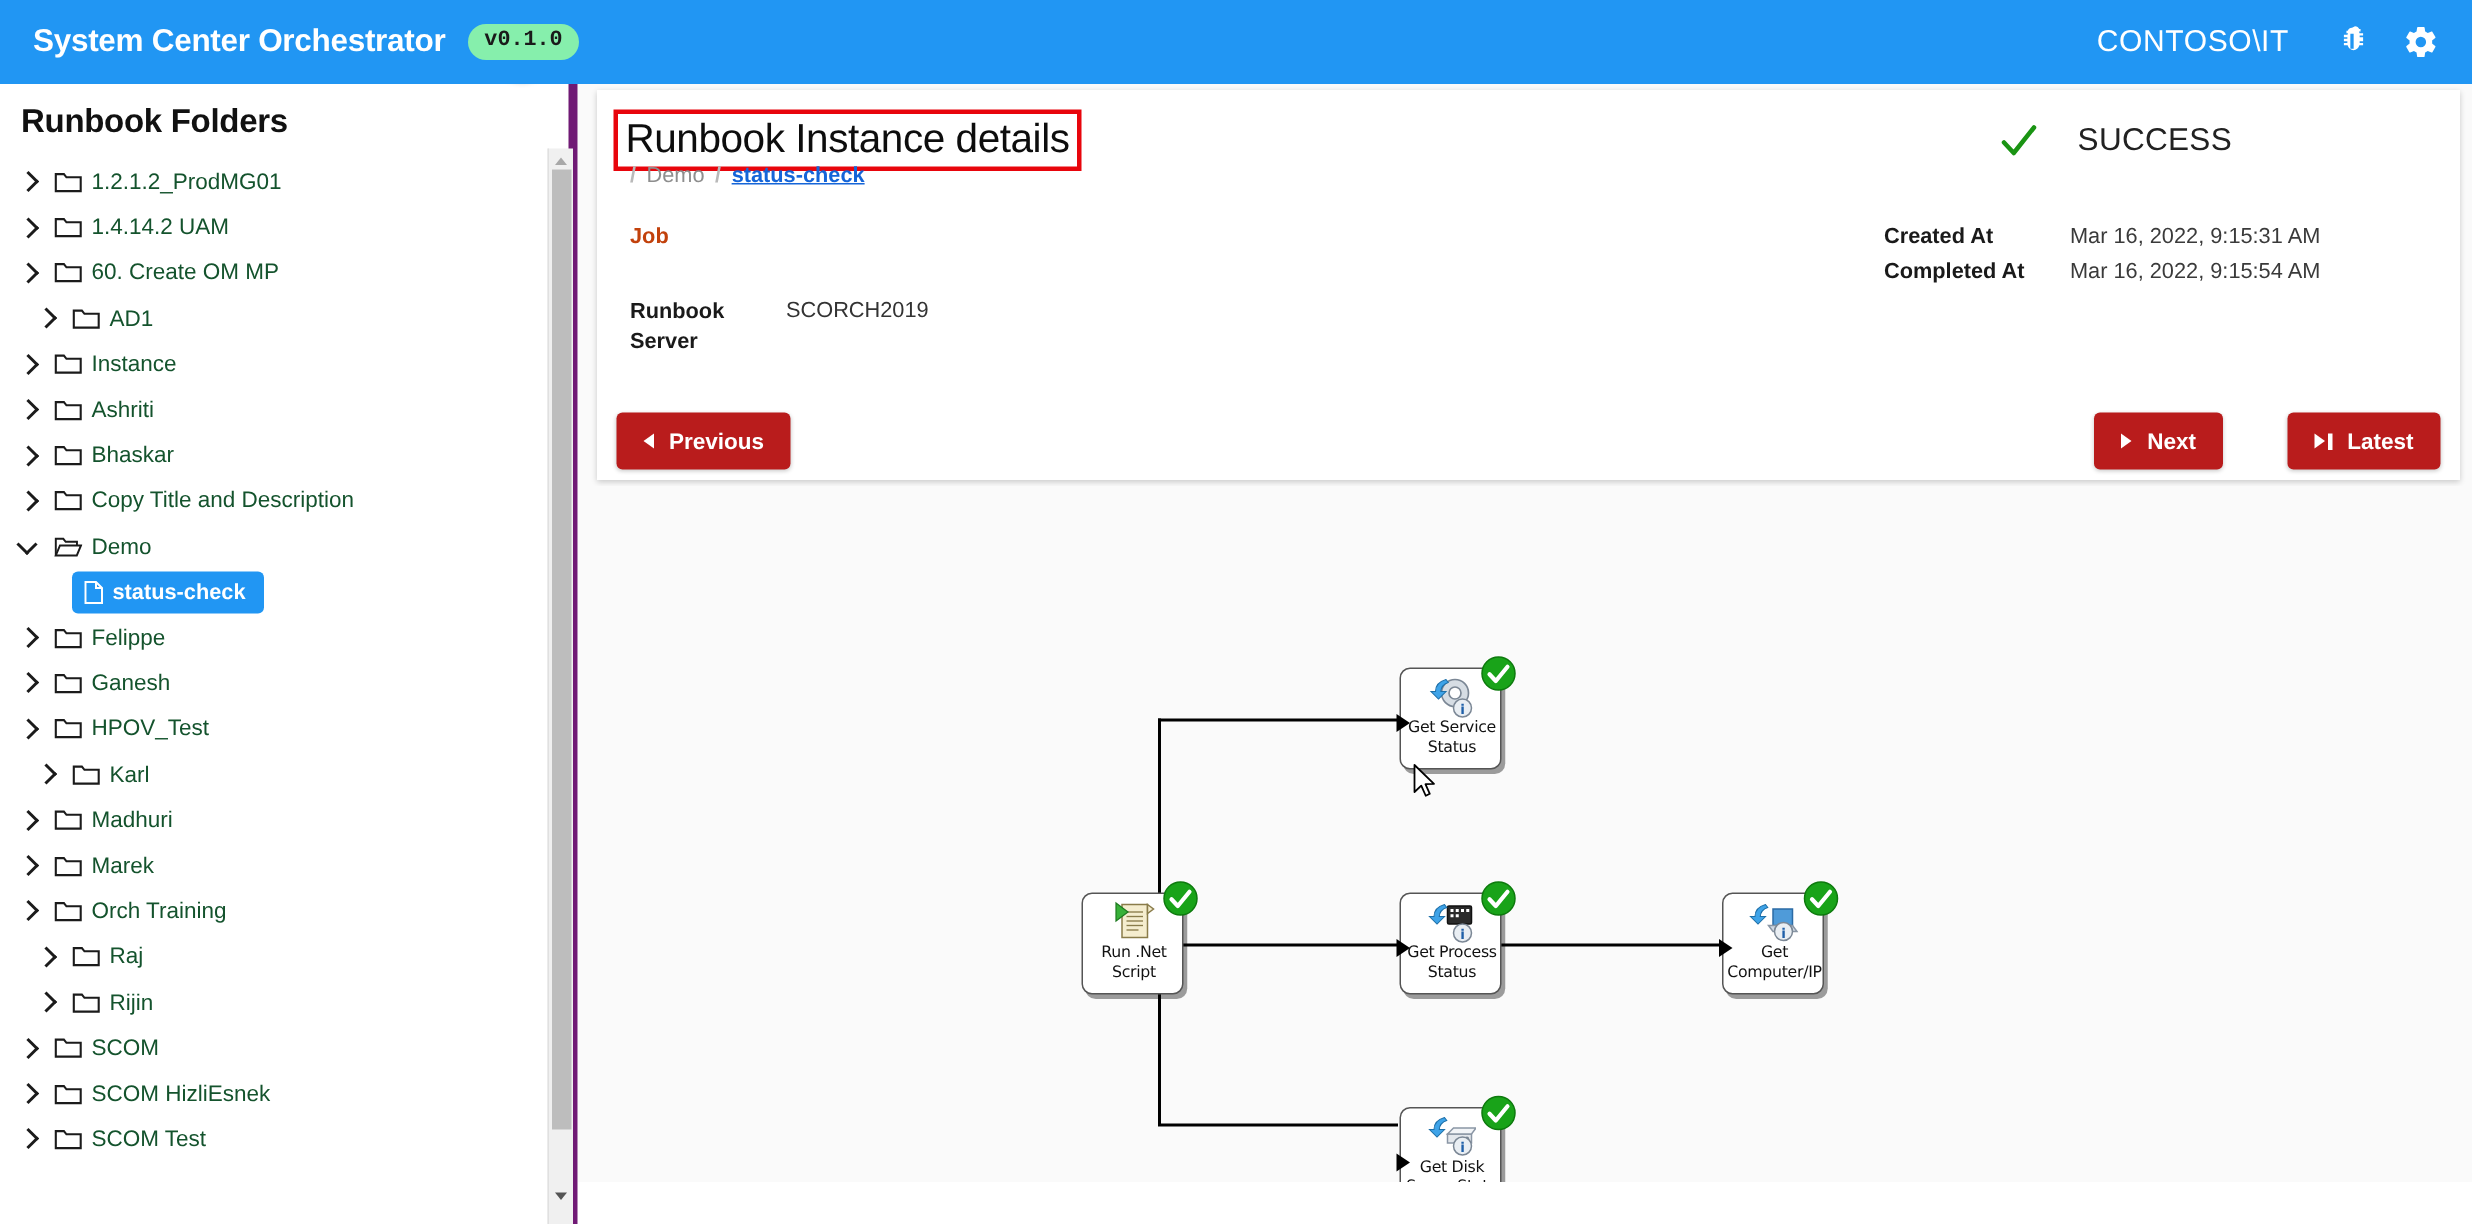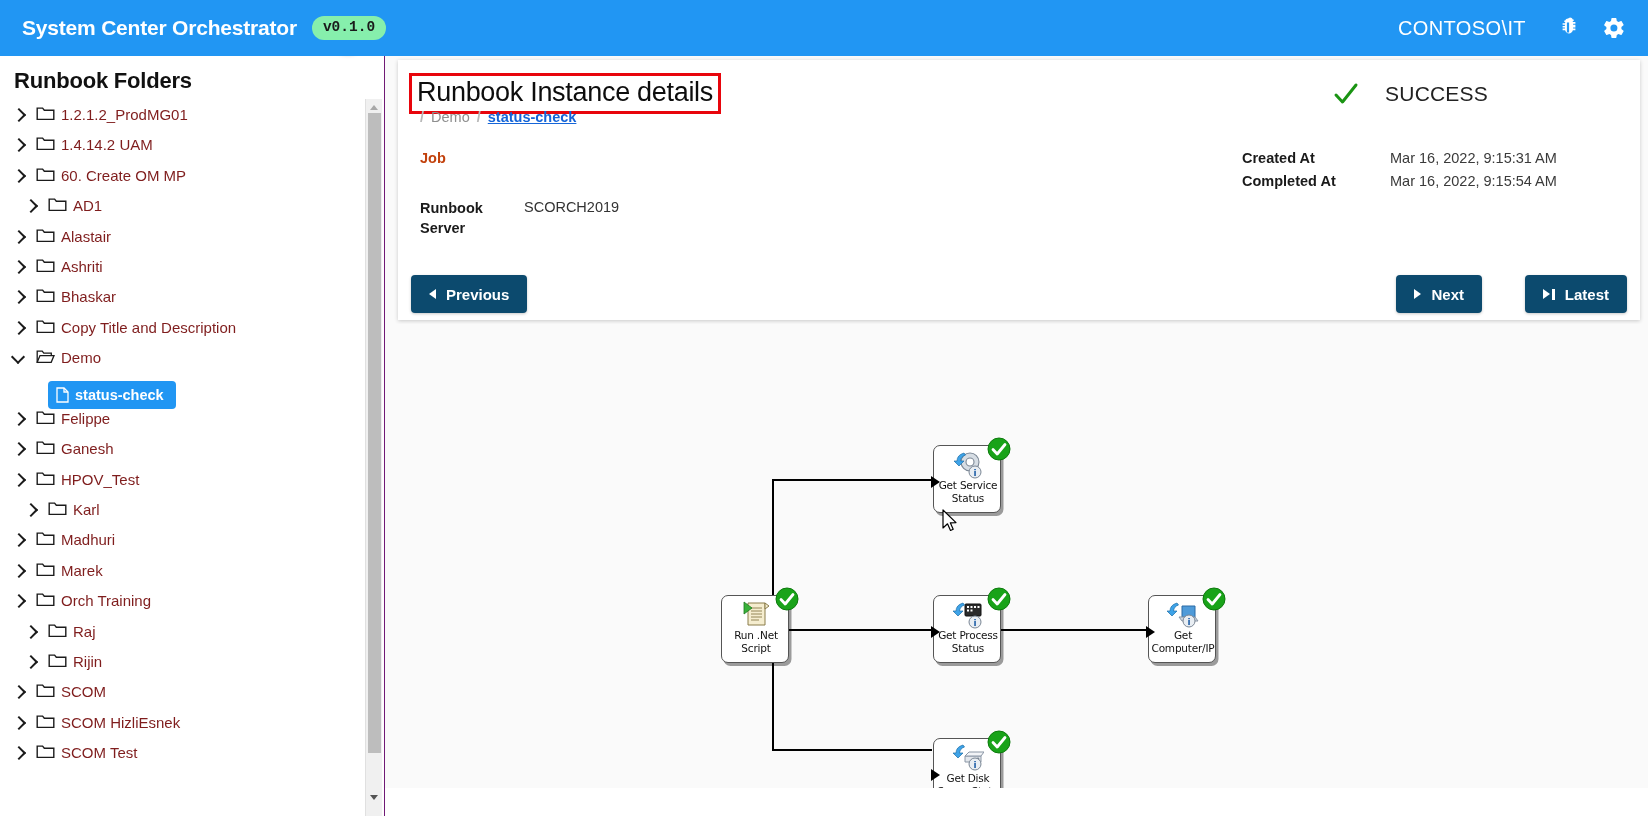--- a/index.html
+++ b/index.html
@@ -47,43 +47,43 @@
     letter-spacing: 0.4px;
     margin-right: 8px;
   }
   .top-icon { width: 24px; height: 24px; display: block; cursor: pointer; }
 
   
   .sidebar {
     position: absolute; top: 56px; left: 0;
     width: 385px; height: 760px;
     background: #ffffff;
-    border-right: 1px solid #701a75;
+    border-right: 6px solid #701a75;
     z-index: 10;
   }
   .sidebar-title {
     font-size: 22px; font-weight: bold;
     color: #111111;
     padding: 12px 0 10px 14px;
     letter-spacing: -0.2px;
   }
   .tree {
     position: absolute;
     top: 50px; left: 0;
     width: 363px;
     height: 710px;
     overflow: hidden;
   }
   .tree-row {
-    display: flex; 
+    display: flex; align-items: center;
     height: 30.4px;
     padding-left: 10px;
     cursor: pointer;
     font-size: 15px;
-    color: #7f1d1d;
+    color: #14532d;
   }
   .chev {
     width: 18px; height: 18px;
     flex: 0 0 18px;
     margin-right: 8px;
     position: relative;
   }
   .chev::before {
     content: "";
     position: absolute;
@@ -221,37 +221,36 @@
 
   .status-wrap {
     position: absolute;
     top: 20px; right: 152px;
     display: flex; align-items: center; gap: 25px;
   }
   .status-text { font-size: 21px; color: #222222; letter-spacing: .2px; }
 
   .meta-row {
     position: absolute;
-    right: 38px;
+    right: 48px;
     display: flex; align-items: flex-start;
     font-size: 14.5px;
-    gap: 24px;
   }
   .meta-row.r1 { top: 90px; }
   .meta-row.r2 { top: 113px; }
   .meta-key {
     font-weight: bold; color: #1a1a1a;
     width: 124px; text-align: left;
   }
   .meta-val { color: #3a3a3a; width: 212px; }
 
   .btn {
     position: absolute;
     height: 38px;
-    background: #0c4a6e;
+    background: #b91c1c;
     color: #ffffff;
     border: none; border-radius: 4px;
     font-size: 15px; font-weight: bold;
     font-family: "Liberation Sans", sans-serif;
     display: inline-flex; align-items: center; gap: 10px;
     padding: 0 18px;
     cursor: pointer;
     box-shadow: 0 1px 3px rgba(0,0,0,.22);
   }
   .btn-prev { top: 215px; left: 13px; }
@@ -363,21 +362,21 @@
         <svg class="folder-ico" viewBox="0 0 19 15" fill="none" stroke="#1b1b1b" stroke-width="1.4">
           <path d="M1.2 13.4 V2.1 h5.4 l1.7 2.1 h9.5 v9.2 Z"></path>
         </svg>
         <span class="tree-label">AD1</span>
       </div>
       <div class="tree-row">
         <span class="chev"></span>
         <svg class="folder-ico" viewBox="0 0 19 15" fill="none" stroke="#1b1b1b" stroke-width="1.4">
           <path d="M1.2 13.4 V2.1 h5.4 l1.7 2.1 h9.5 v9.2 Z"></path>
         </svg>
-        <span class="tree-label">Alastair</span>
+        <span class="tree-label">Instance</span>
       </div>
       <div class="tree-row">
         <span class="chev"></span>
         <svg class="folder-ico" viewBox="0 0 19 15" fill="none" stroke="#1b1b1b" stroke-width="1.4">
           <path d="M1.2 13.4 V2.1 h5.4 l1.7 2.1 h9.5 v9.2 Z"></path>
         </svg>
         <span class="tree-label">Ashriti</span>
       </div>
       <div class="tree-row">
         <span class="chev"></span>

